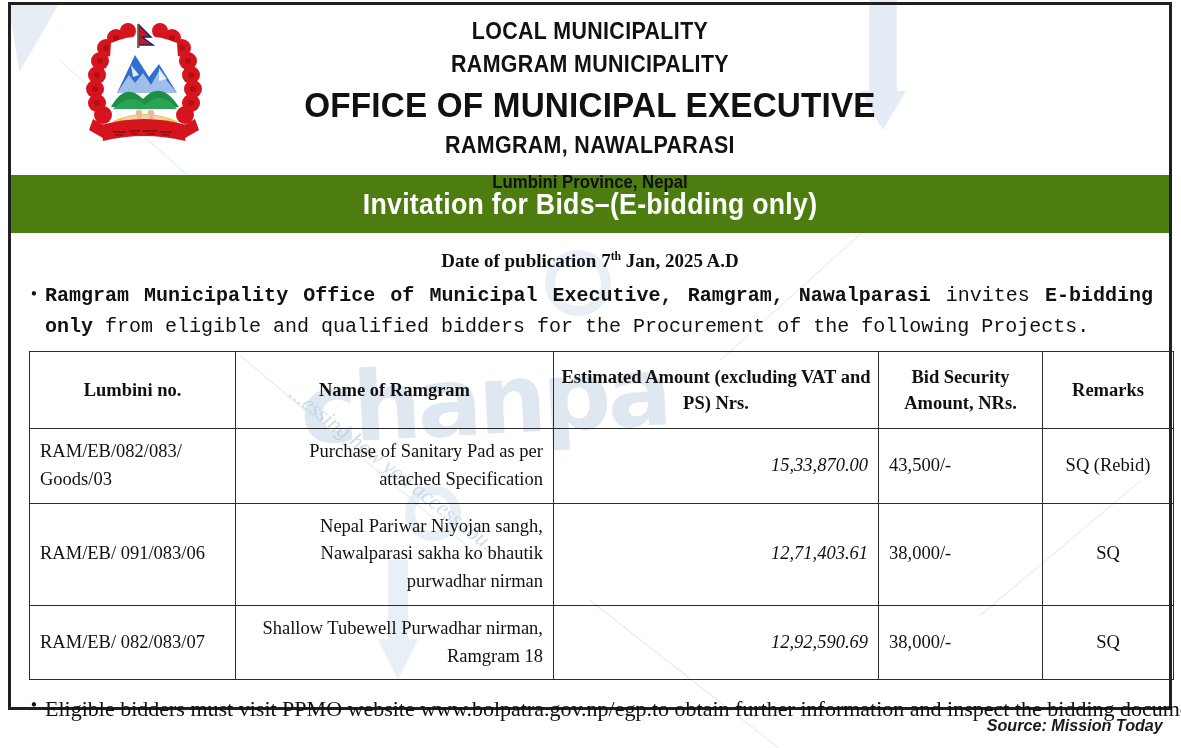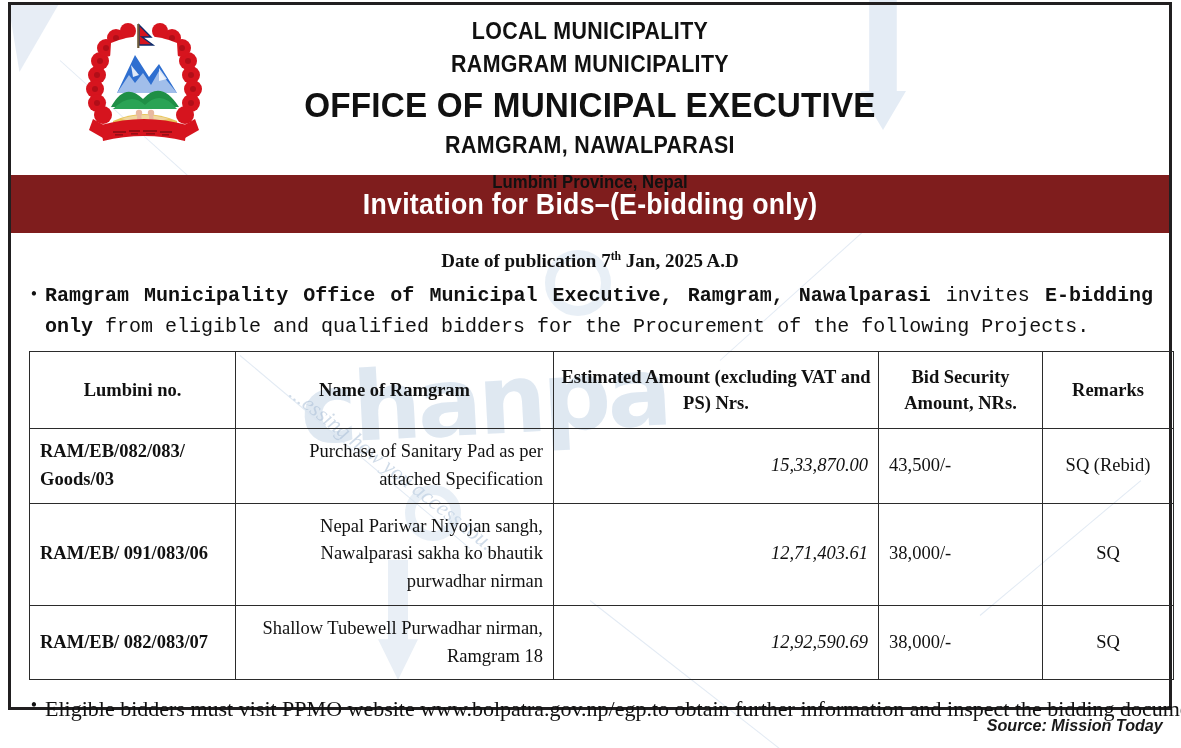--- a/index.html
+++ b/index.html
@@ -161,21 +161,21 @@
     font-weight: 700;
     font-size: 18px;
     color: #111;
     line-height: 1.6;
     margin-top: 6px;
     transform: scaleX(.93);
   }
 
   
   .banner {
-    background: #7f1d1d;
+    background: #4d7c0f;
     height: 58px;
     display: flex;
     align-items: center;
     justify-content: center;
   }
   .banner-title {
     color: #ffffff;
     font-family: "Liberation Sans", sans-serif;
     font-weight: 700;
     font-size: 29px;
@@ -246,21 +246,21 @@
     font-size: 18.5px;
     line-height: 1.5;
     padding: 9px 10px;
   }
   .col-contract { width: 206px; }
   .col-name     { width: 318px; }
   .col-est      { width: 325px; }
   .col-bid      { width: 164px; }
   .col-rem      { width: 131px; }
 
-  td.c-contract { text-align: left; font-weight: bold; }
+  td.c-contract { text-align: left; }
   td.c-name     { text-align: right; }
   td.c-est      { text-align: right; font-style: italic; }
   td.c-bid      { text-align: left; }
   td.c-rem      { text-align: center; }
 
   tr.row-1 td { height: 72px; }
   tr.row-2 td { height: 98px; }
   tr.row-3 td { height: 70px; }
 
   

